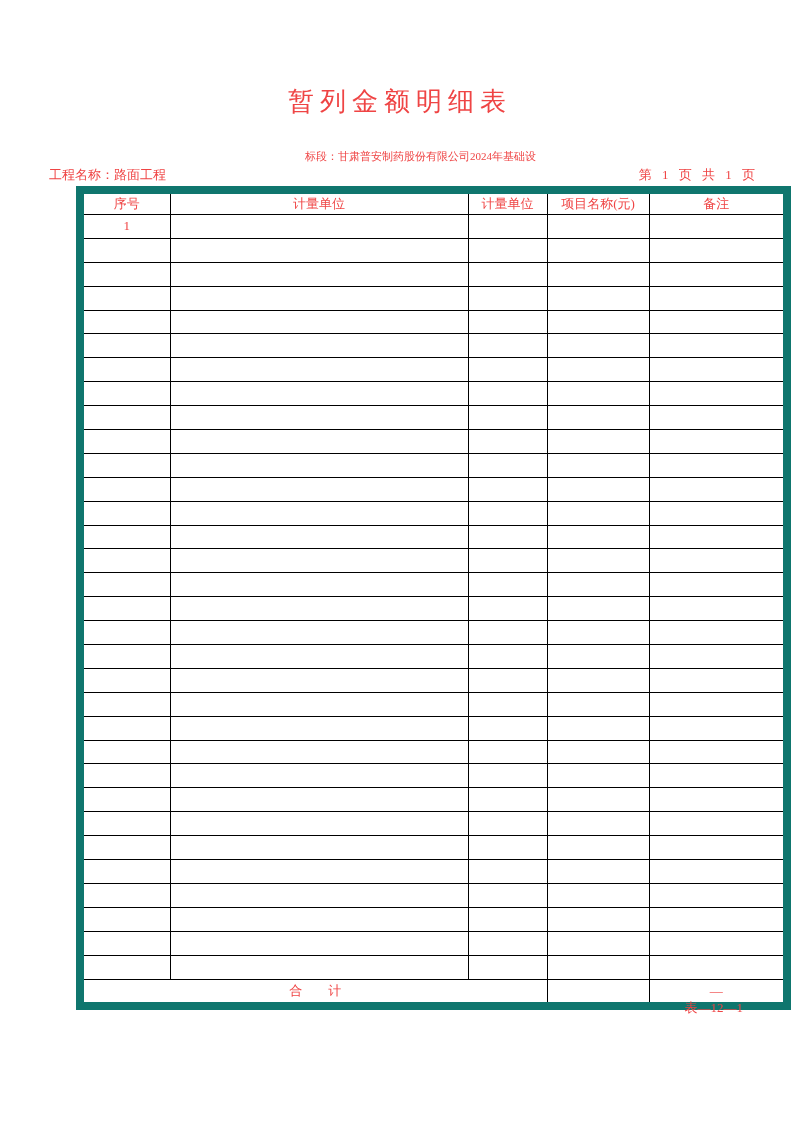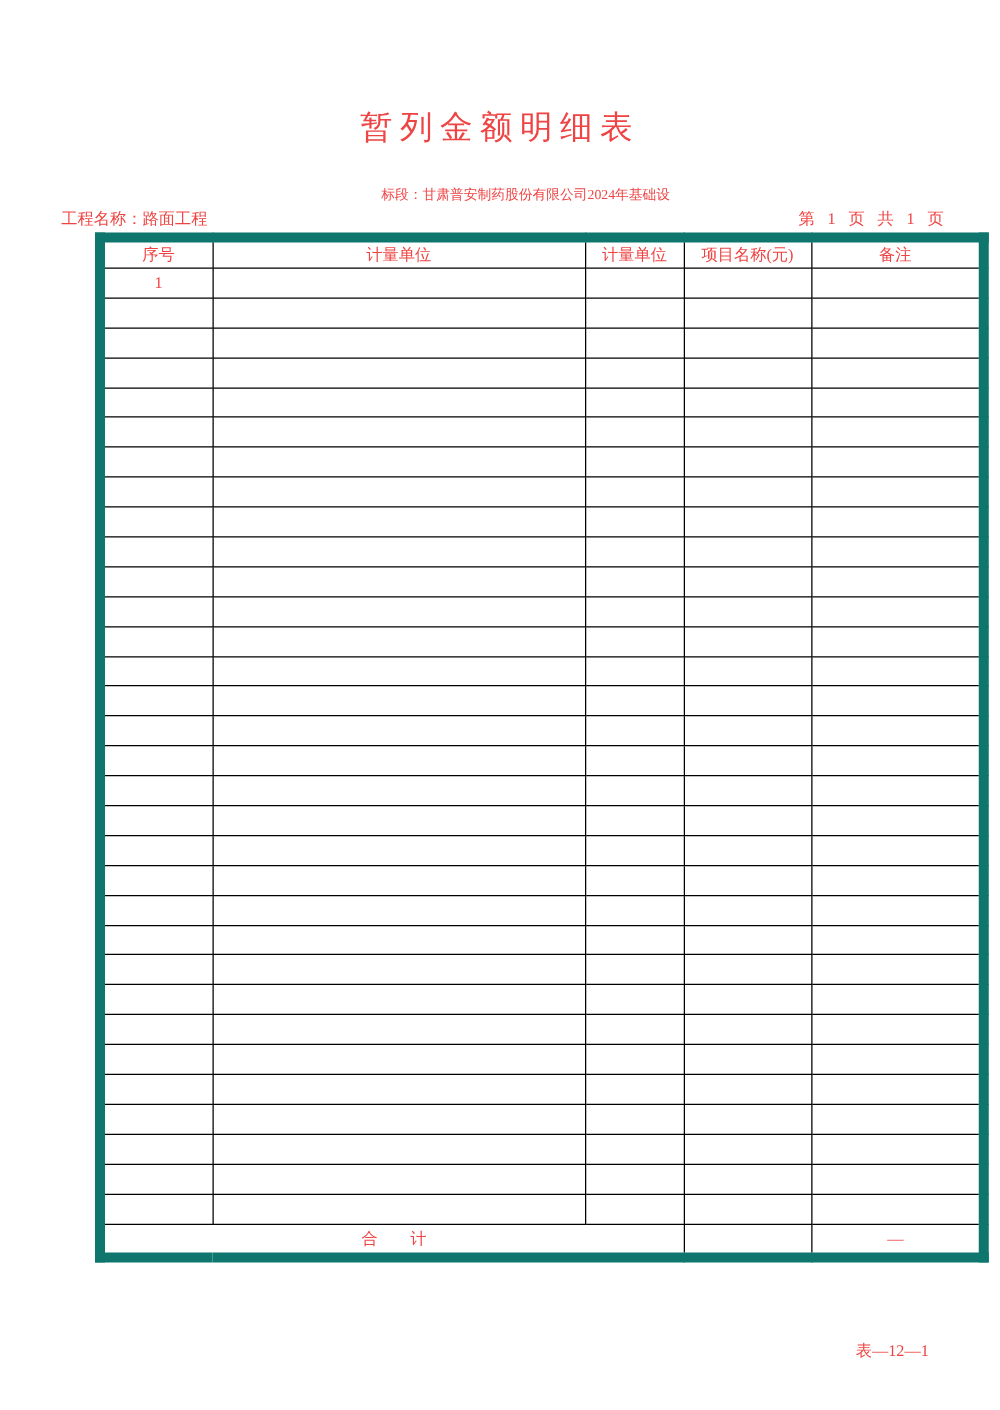--- a/index.html
+++ b/index.html
@@ -87,21 +87,21 @@
     left: 49px;
     top: 1009px;
     width: 700px;
     font-size: 13px;
     font-weight: bold;
     white-space: nowrap;
   }
   .form-code {
     position: absolute;
     right: 57px;
-    top: 1072px;
+    top: 999px;
     font-size: 13px;
     white-space: nowrap;
   }
 </style>
 </head>
 <body>
 
 <div class="page">
 
   <div class="doc-title">暂列金额明细表</div>

